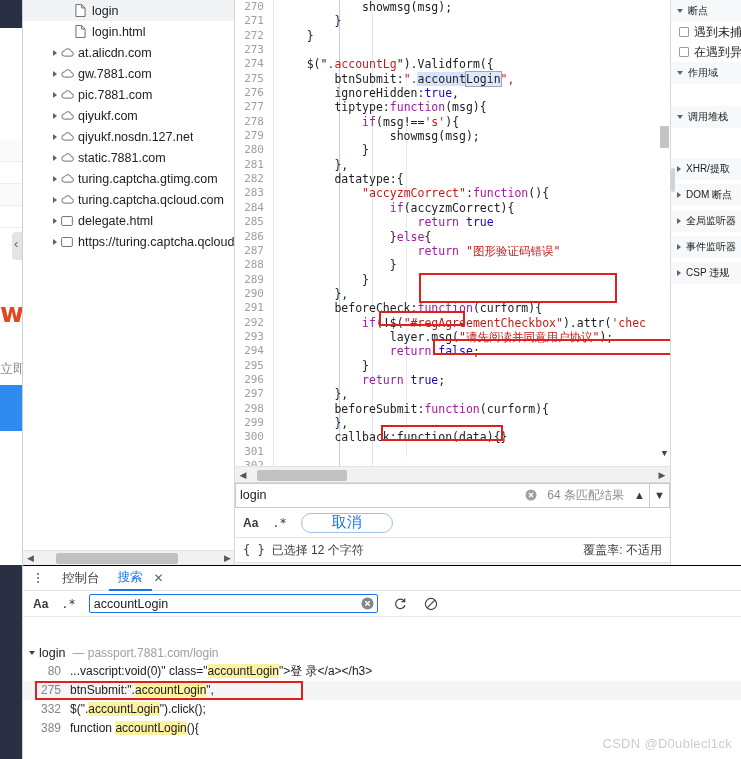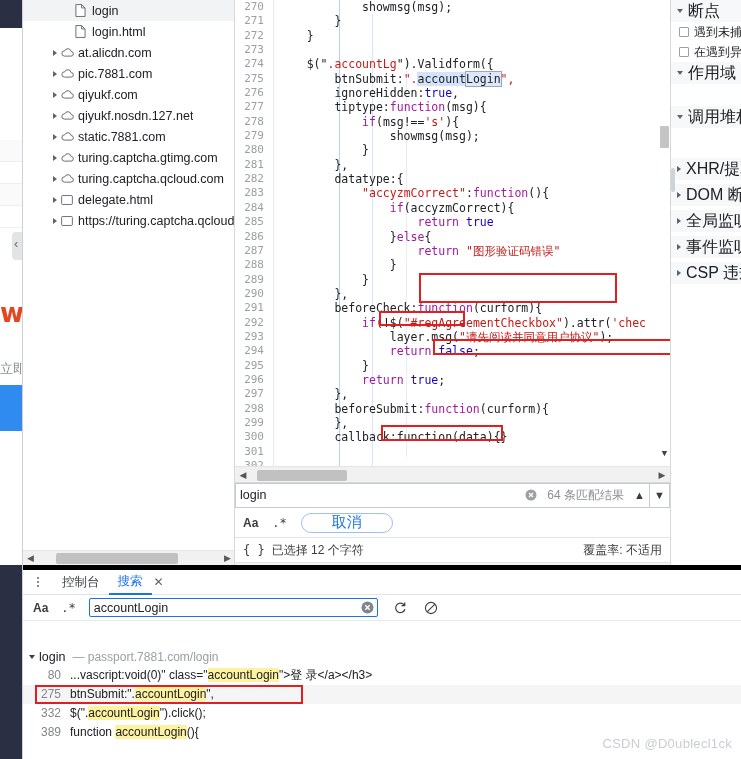--- a/index.html
+++ b/index.html
@@ -106,31 +106,31 @@
   .find-row3 { display:flex; align-items:center; height:25px; padding:0 8px; font-size:12px; color:#3b3b3b;
                border-bottom:1px solid #e2e4e7; }
   .braces { font-family:"DejaVu Sans Mono", monospace; margin-right:7px; color:#3b3b3b; }
   .cov { margin-left:auto; color:#3b3b3b; }
   .find-foot { height:18px; background:#f1f3f7; }
 
   
   .debugger { position:absolute; left:647px; top:0; width:72px; height:565px;
               background:#fff; border-left:1px solid #d6d9dc; overflow:hidden; }
   .dbg-sec { display:flex; align-items:center; height:22px; padding-left:6px;
-             font-size:16px; color:#202124; white-space:nowrap; background:#f7f8fa; }
+             font-size:10px; color:#202124; white-space:nowrap; background:#f7f8fa; }
   .dbg-sec .tri { width:0;height:0;border-top:4.5px solid #5f6368;border-left:3.5px solid transparent;border-right:3.5px solid transparent; margin-right:5px; }
   .dbg-sec .tri-r { width:0;height:0;border-left:4.5px solid #5f6368;border-top:3.5px solid transparent;border-bottom:3.5px solid transparent; margin-right:5px; }
   .dbg-check { display:flex; align-items:center; height:20px; padding-left:8px; font-size:12px; color:#202124; white-space:nowrap; background:#fff; }
   .cb { width:10px; height:10px; border:1px solid #9aa0a6; border-radius:1px; margin-right:5px; flex:0 0 10px; background:#fff; }
   .dbg-blank { height:22px; background:#fff; }
   .dbg-handle { position:absolute; left:0px; top:168px; width:4px; height:24px; background:#cfd2d6; border-radius:2px; }
 
   
   .drawer { position:absolute; left:0; top:565px; width:719px; height:194px;
-            background:#fff; border-top:5px solid #000000; }
+            background:#fff; border-top:1px solid #000000; }
   .drawer-tabs { display:flex; align-items:center; height:25px; padding-left:8px; border-bottom:1px solid #e2e4e7; background:#fff; }
   .dots { width:14px; display:flex; flex-direction:column; align-items:center; justify-content:center; gap:2px; margin-right:8px; }
   .dots i { width:2px; height:2px; background:#5f6368; border-radius:50%; display:block; }
   .dtab { height:25px; display:flex; align-items:center; padding:0 9px; font-size:12.5px; color:#3c4043; }
   .dtab.active { color:#1a73e8; border-bottom:2px solid #1a73e8; font-weight:normal; }
   .dtab-close { font-size:12px; color:#5f6368; margin-left:2px; margin-right:6px; }
 
   .srch-row { display:flex; align-items:center; height:26px; padding-left:10px; gap:13px;
               border-bottom:1px solid #e8eaec; background:#fff; }
   .srch-input-wrap { position:relative; width:289px; height:19px; border:1px solid #1a73e8;
@@ -203,20 +203,31 @@
           <div class="tree-row">
             <span class="tw">
               <span class="arrow"></span>
             </span>
             <span class="ticon">
               <svg width="13" height="11" viewBox="0 0 14 11">
                 <path d="M3.6 9.4h7.1a2.5 2.5 0 0 0 .2-5 3.6 3.6 0 0 0-6.9-.7A2.8 2.8 0 0 0 3.6 9.4z" fill="#fff" stroke="#5f6368" stroke-width="1"></path>
               </svg>
             </span>
             <span class="tlabel">at.alicdn.com</span>
+          </div>
+          <div class="tree-row">
+            <span class="tw">
+              <span class="arrow"></span>
+            </span>
+            <span class="ticon">
+              <svg width="13" height="11" viewBox="0 0 14 11">
+                <path d="M3.6 9.4h7.1a2.5 2.5 0 0 0 .2-5 3.6 3.6 0 0 0-6.9-.7A2.8 2.8 0 0 0 3.6 9.4z" fill="#fff" stroke="#5f6368" stroke-width="1"></path>
+              </svg>
+            </span>
+            <span class="tlabel">gw.7881.com</span>
           </div>
           <div class="tree-row">
             <span class="tw">
               <span class="arrow"></span>
             </span>
             <span class="ticon">
               <svg width="13" height="11" viewBox="0 0 14 11">
                 <path d="M3.6 9.4h7.1a2.5 2.5 0 0 0 .2-5 3.6 3.6 0 0 0-6.9-.7A2.8 2.8 0 0 0 3.6 9.4z" fill="#fff" stroke="#5f6368" stroke-width="1"></path>
               </svg>
             </span>

